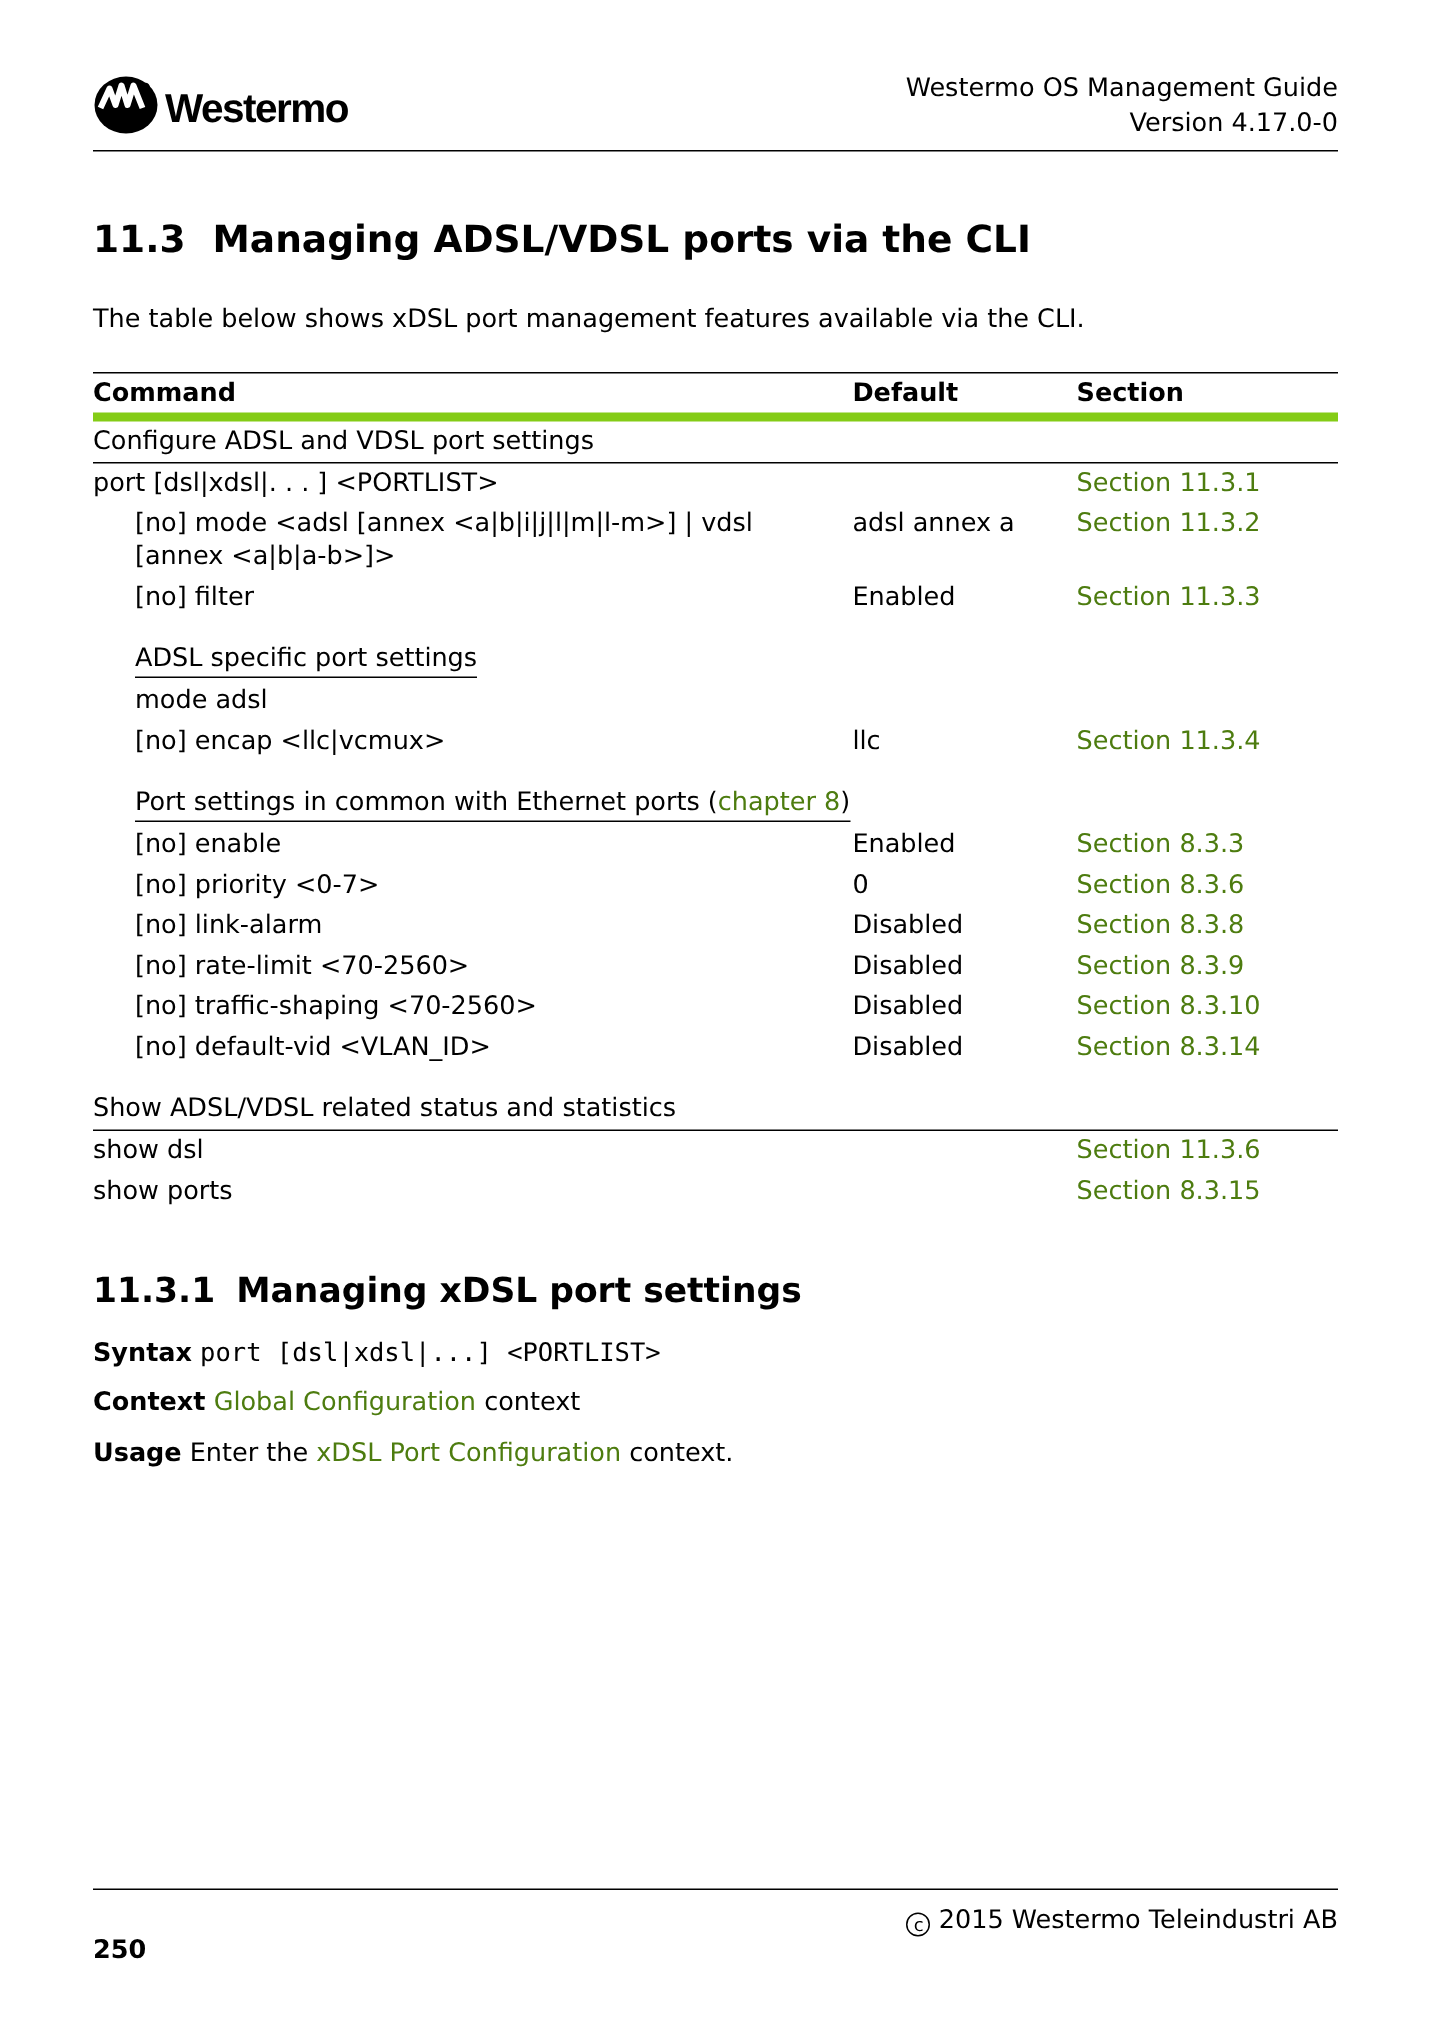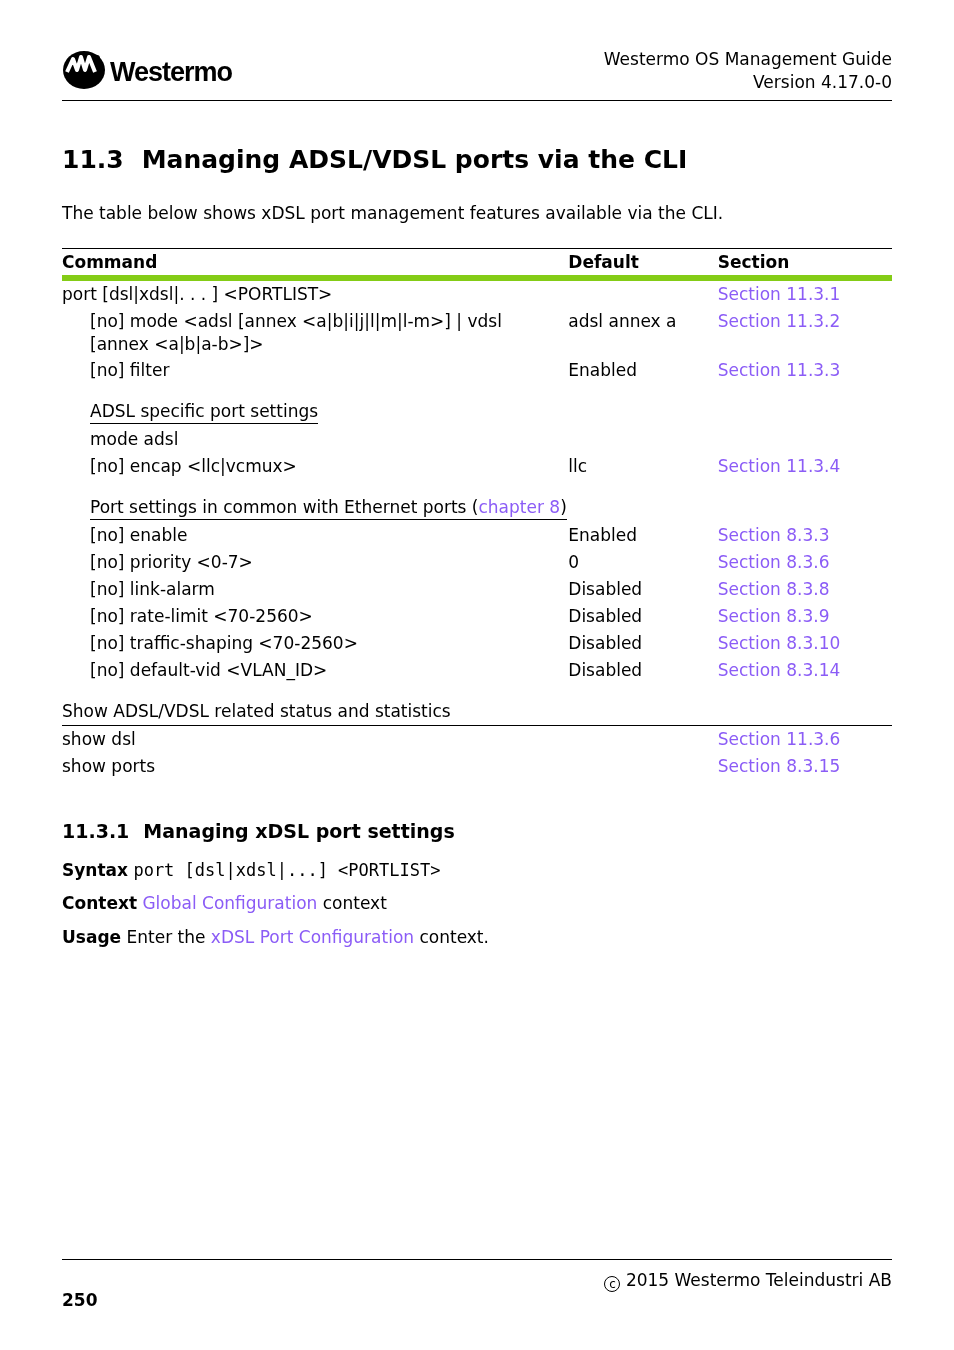--- a/index.html
+++ b/index.html
@@ -63,24 +63,24 @@
   table.cmd td {
     padding: 2px 4px 2px 0;
     vertical-align: top;
     line-height: 1.35;
   }
   .under-row td { border-bottom: 1px solid #000; }
   .bot-border td { border-bottom: 1.5px solid #000; }
   .indent1 { padding-left: 28px !important; }
   .subhead-cell { padding-top: 16px !important; }
   .subhead-under { border-bottom: 1px solid #000; display: inline-block; }
-  .link { color: #8b5cf6; }
+  .link { color: #4d7c0f; }
   h3.subsection {
     font-weight: bold;
-    font-size: 19px;
+    font-size: 23px;
     margin: 40px 0 16px 0;
   }
   h3.subsection .num { margin-right: 14px; }
   .kv-line { margin: 0 0 8px 0; line-height: 1.5; }
   .kv-line .kw { font-weight: bold; text-align: center; }
   .mono { font-family: "DejaVu Sans Mono","Courier New",monospace; }
   .footer-row {
     position: absolute;
     left: 62px;
     right: 62px;
@@ -137,20 +137,23 @@
       <col style="width:21%">
     </colgroup>
   <thead>
     <tr>
       <th>Command</th>
       <th>Default</th>
       <th>Section</th>
     </tr>
   </thead>
   <tbody>
+    <tr class="under-row">
+      <td colspan="3">Configure ADSL and VDSL port settings</td>
+    </tr>
     <tr>
       <td>port [dsl|xdsl|. . . ] &lt;PORTLIST&gt;</td>
       <td></td>
       <td><span class="link">Section 11.3.1</span></td>
     </tr>
     <tr>
       <td class="indent1">
         <span>[no] mode &lt;adsl [annex &lt;a|b|i|j|l|m|l-m&gt;] | vdsl [annex &lt;a|b|a-b&gt;]&gt;</span>
       </td>
       <td>adsl annex a</td>

